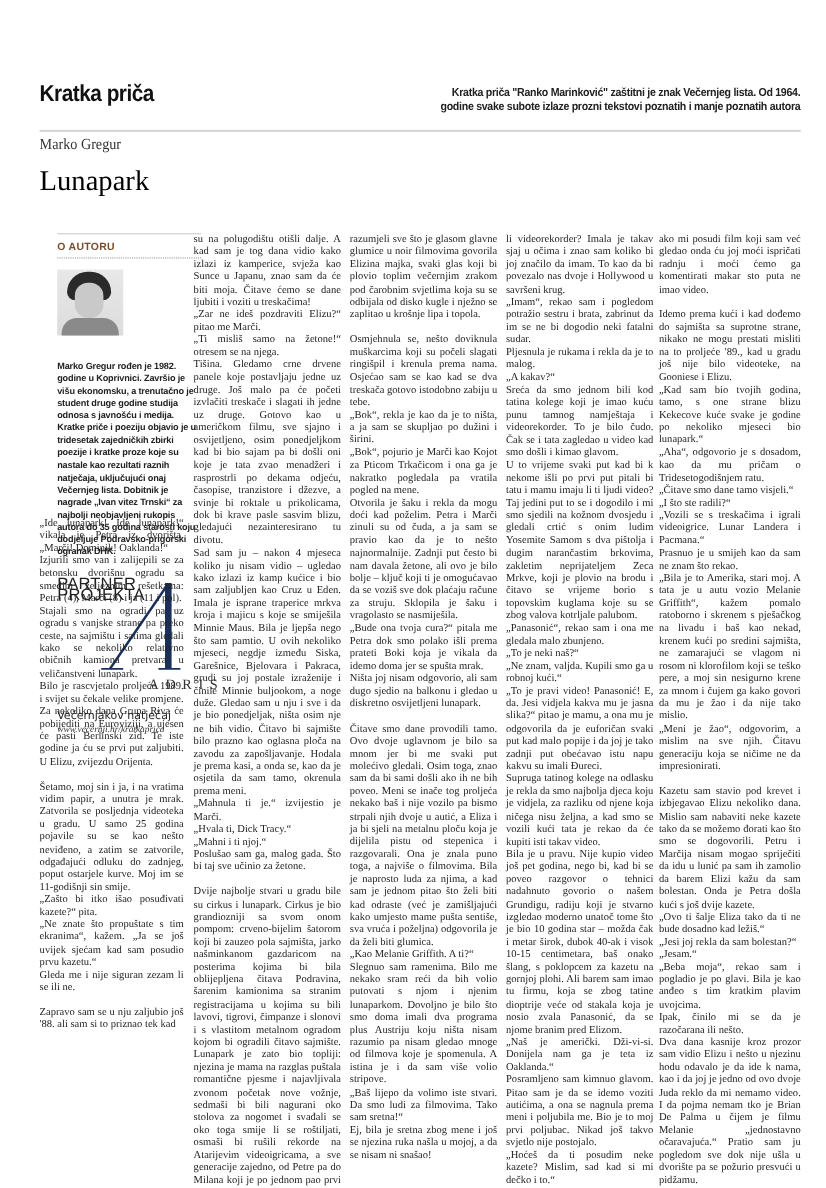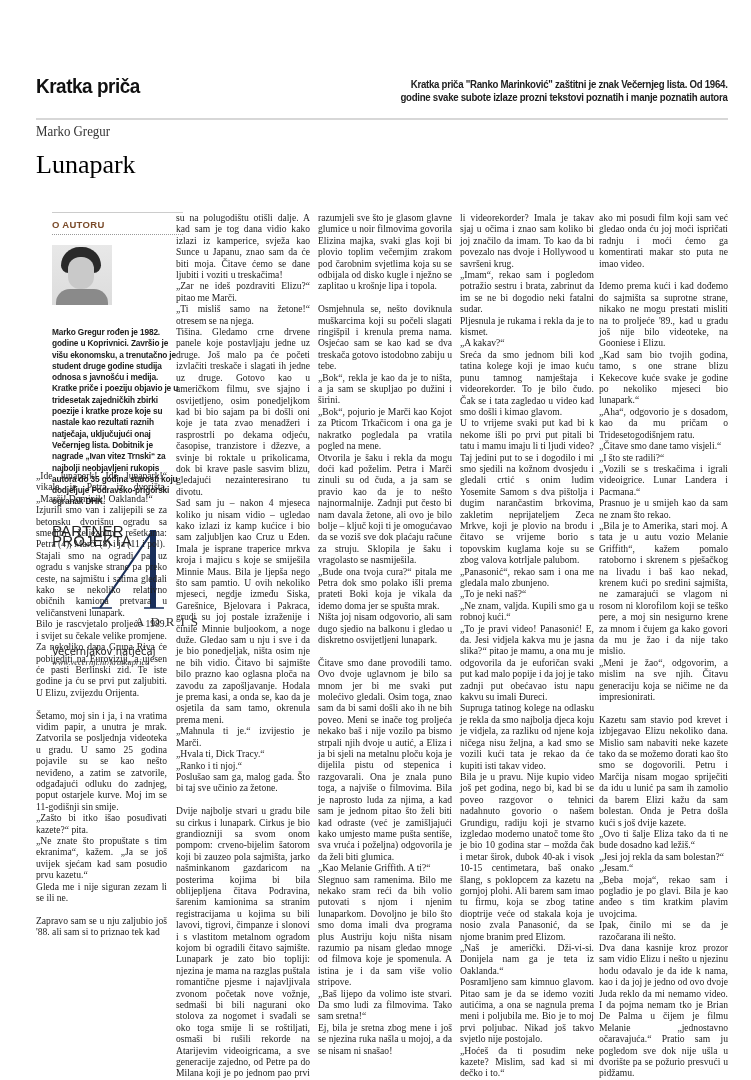--- a/index.html
+++ b/index.html
@@ -93,21 +93,21 @@
       <p>Zapravo sam se u nju zaljubio još '88. ali sam si to priznao tek kad</p>
     </div>
   <div class="col c2">
       <p>su na polugodištu otišli dalje. A kad sam je tog dana vidio kako izlazi iz kamperice, svježa kao Sunce u Japanu, znao sam da će biti moja. Čitave ćemo se dane ljubiti i voziti u treskačima!</p>
       <p>„Zar ne ideš pozdraviti Elizu?“ pitao me Marči.</p>
       <p>„Ti misliš samo na žetone!“ otresem se na njega.</p>
       <p>Tišina. Gledamo crne drvene panele koje postavljaju jedne uz druge. Još malo pa će početi izvlačiti treskače i slagati ih jedne uz druge. Gotovo kao u američkom filmu, sve sjajno i osvijetljeno, osim ponedjeljkom kad bi bio sajam pa bi došli oni koje je tata zvao menadžeri i rasprostrli po dekama odjeću, časopise, tranzistore i džezve, a svinje bi roktale u prikolicama, dok bi krave pasle sasvim blizu, gledajući nezainteresirano tu divotu.</p>
       <p>Sad sam ju – nakon 4 mjeseca koliko ju nisam vidio – ugledao kako izlazi iz kamp kućice i bio sam zaljubljen kao Cruz u Eden. Imala je isprane traperice mrkva kroja i majicu s koje se smiješila Minnie Maus. Bila je ljepša nego što sam pamtio. U ovih nekoliko mjeseci, negdje između Siska, Garešnice, Bjelovara i Pakraca, grudi su joj postale izraženije i činile Minnie buljookom, a noge duže. Gledao sam u nju i sve i da je bio ponedjeljak, ništa osim nje ne bih vidio. Čitavo bi sajmište bilo prazno kao oglasna ploča na zavodu za zapošljavanje. Hodala je prema kasi, a onda se, kao da je osjetila da sam tamo, okrenula prema meni.</p>
       <p>„Mahnula ti je.“ izvijestio je Marči.</p>
       <p>„Hvala ti, Dick Tracy.“</p>
-      <p>„Ranko i ti njoj.“</p>
+      <p>„Mahni i ti njoj.“</p>
       <p>Poslušao sam ga, malog gada. Što bi taj sve učinio za žetone.</p>
       <div class="gap"></div>
       <p>Dvije najbolje stvari u gradu bile su cirkus i lunapark. Cirkus je bio grandiozniji sa svom onom pompom: crveno-bijelim šatorom koji bi zauzeo pola sajmišta, jarko našminkanom gazdaricom na posterima kojima bi bila oblijepljena čitava Podravina, šarenim kamionima sa stranim registracijama u kojima su bili lavovi, tigrovi, čimpanze i slonovi i s vlastitom metalnom ogradom kojom bi ogradili čitavo sajmište. Lunapark je zato bio topliji: njezina je mama na razglas puštala romantične pjesme i najavljivala zvonom početak nove vožnje, sedmaši bi bili nagurani oko stolova za nogomet i svađali se oko toga smije li se roštiljati, osmaši bi rušili rekorde na Atarijevim videoigricama, a sve generacije zajedno, od Petre pa do Milana koji je po jednom pao prvi i drugi razred srednje automehaničarske, stajale bi oko piste za treskače. A unatoč tome što sam mislio da je Eliza zvijezda Orijenta, jer takvi zanimljivi ljudi moraju dolaziti izdaleka, na njihovim su kampicama i automobilima bile registarske oznake Slavonskog Broda. I zato bismo</p>
     </div>
   <div class="col c3">
       <p>razumjeli sve što je glasom glavne glumice u noir filmovima govorila Elizina majka, svaki glas koji bi plovio toplim večernjim zrakom pod čarobnim svjetlima koja su se odbijala od disko kugle i nježno se zaplitao u krošnje lipa i topola.</p>
       <div class="gap"></div>
       <p>Osmjehnula se, nešto doviknula muškarcima koji su počeli slagati ringišpil i krenula prema nama. Osjećao sam se kao kad se dva treskača gotovo istodobno zabiju u tebe.</p>
       <p>„Bok“, rekla je kao da je to ništa, a ja sam se skupljao po dužini i širini.</p>
       <p>„Bok“, pojurio je Marči kao Kojot za Pticom Trkačicom i ona ga je nakratko pogledala pa vratila pogled na mene.</p>
@@ -117,21 +117,21 @@
       <div class="gap"></div>
       <p>Čitave smo dane provodili tamo. Ovo dvoje uglavnom je bilo sa mnom jer bi me svaki put molećivo gledali. Osim toga, znao sam da bi sami došli ako ih ne bih poveo. Meni se inače tog proljeća nekako baš i nije vozilo pa bismo strpali njih dvoje u autić, a Eliza i ja bi sjeli na metalnu ploču koja je dijelila pistu od stepenica i razgovarali. Ona je znala puno toga, a najviše o filmovima. Bila je naprosto luda za njima, a kad sam je jednom pitao što želi biti kad odraste (već je zamišljajući kako umjesto mame pušta sentiše, sva vruća i poželjna) odgovorila je da želi biti glumica.</p>
       <p>„Kao Melanie Griffith. A ti?“</p>
       <p>Slegnuo sam ramenima. Bilo me nekako sram reći da bih volio putovati s njom i njenim lunaparkom. Dovoljno je bilo što smo doma imali dva programa plus Austriju koju ništa nisam razumio pa nisam gledao mnoge od filmova koje je spomenula. A istina je i da sam više volio stripove.</p>
       <p>„Baš lijepo da volimo iste stvari. Da smo ludi za filmovima. Tako sam sretna!“</p>
       <p>Ej, bila je sretna zbog mene i još se njezina ruka našla u mojoj, a da se nisam ni snašao!</p>
     </div>
   <div class="col c4">
       <p>li videorekorder? Imala je takav sjaj u očima i znao sam koliko bi joj značilo da imam. To kao da bi povezalo nas dvoje i Hollywood u savršeni krug.</p>
       <p>„Imam“, rekao sam i pogledom potražio sestru i brata, zabrinut da im se ne bi dogodio neki fatalni sudar.</p>
-      <p>Pljesnula je rukama i rekla da je to kismet.</p>
+      <p>Pljesnula je rukama i rekla da je to malog.</p>
       <p>„A kakav?“</p>
       <p>Sreća da smo jednom bili kod tatina kolege koji je imao kuću punu tamnog namještaja i videorekorder. To je bilo čudo. Čak se i tata zagledao u video kad smo došli i kimao glavom.</p>
       <p>U to vrijeme svaki put kad bi k nekome išli po prvi put pitali bi tatu i mamu imaju li ti ljudi video? Taj jedini put to se i dogodilo i mi smo sjedili na kožnom dvosjedu i gledali crtić s onim ludim Yosemite Samom s dva pištolja i dugim narančastim brkovima, zakletim neprijateljem Zeca Mrkve, koji je plovio na brodu i čitavo se vrijeme borio s topovskim kuglama koje su se zbog valova kotrljale palubom.</p>
       <p>„Panasonić“, rekao sam i ona me gledala malo zbunjeno.</p>
       <p>„To je neki naš?“</p>
       <p>„Ne znam, valjda. Kupili smo ga u robnoj kući.“</p>
       <p>„To je pravi video! Panasonić! E, da. Jesi vidjela kakva mu je jasna slika?“ pitao je mamu, a ona mu je odgovorila da je euforičan svaki put kad malo popije i da joj je tako zadnji put obećavao istu napu kakvu su imali Đureci.</p>
       <p>Supruga tatinog kolege na odlasku je rekla da smo najbolja djeca koju je vidjela, za razliku od njene koja ničega nisu željna, a kad smo se vozili kući tata je rekao da će kupiti isti takav video.</p>
       <p>Bila je u pravu. Nije kupio video još pet godina, nego bi, kad bi se poveo razgovor o tehnici nadahnuto govorio o našem Grundigu, radiju koji je stvarno izgledao moderno unatoč tome što je bio 10 godina star – možda čak i metar širok, dubok 40-ak i visok 10-15 centimetara, baš onako šlang, s poklopcem za kazetu na gornjoj plohi. Ali barem sam imao tu firmu, koja se zbog tatine dioptrije veće od stakala koja je nosio zvala Panasonić, da se njome branim pred Elizom.</p>
       <p>„Naš je američki. Dži-vi-si. Donijela nam ga je teta iz Oaklanda.“</p>

